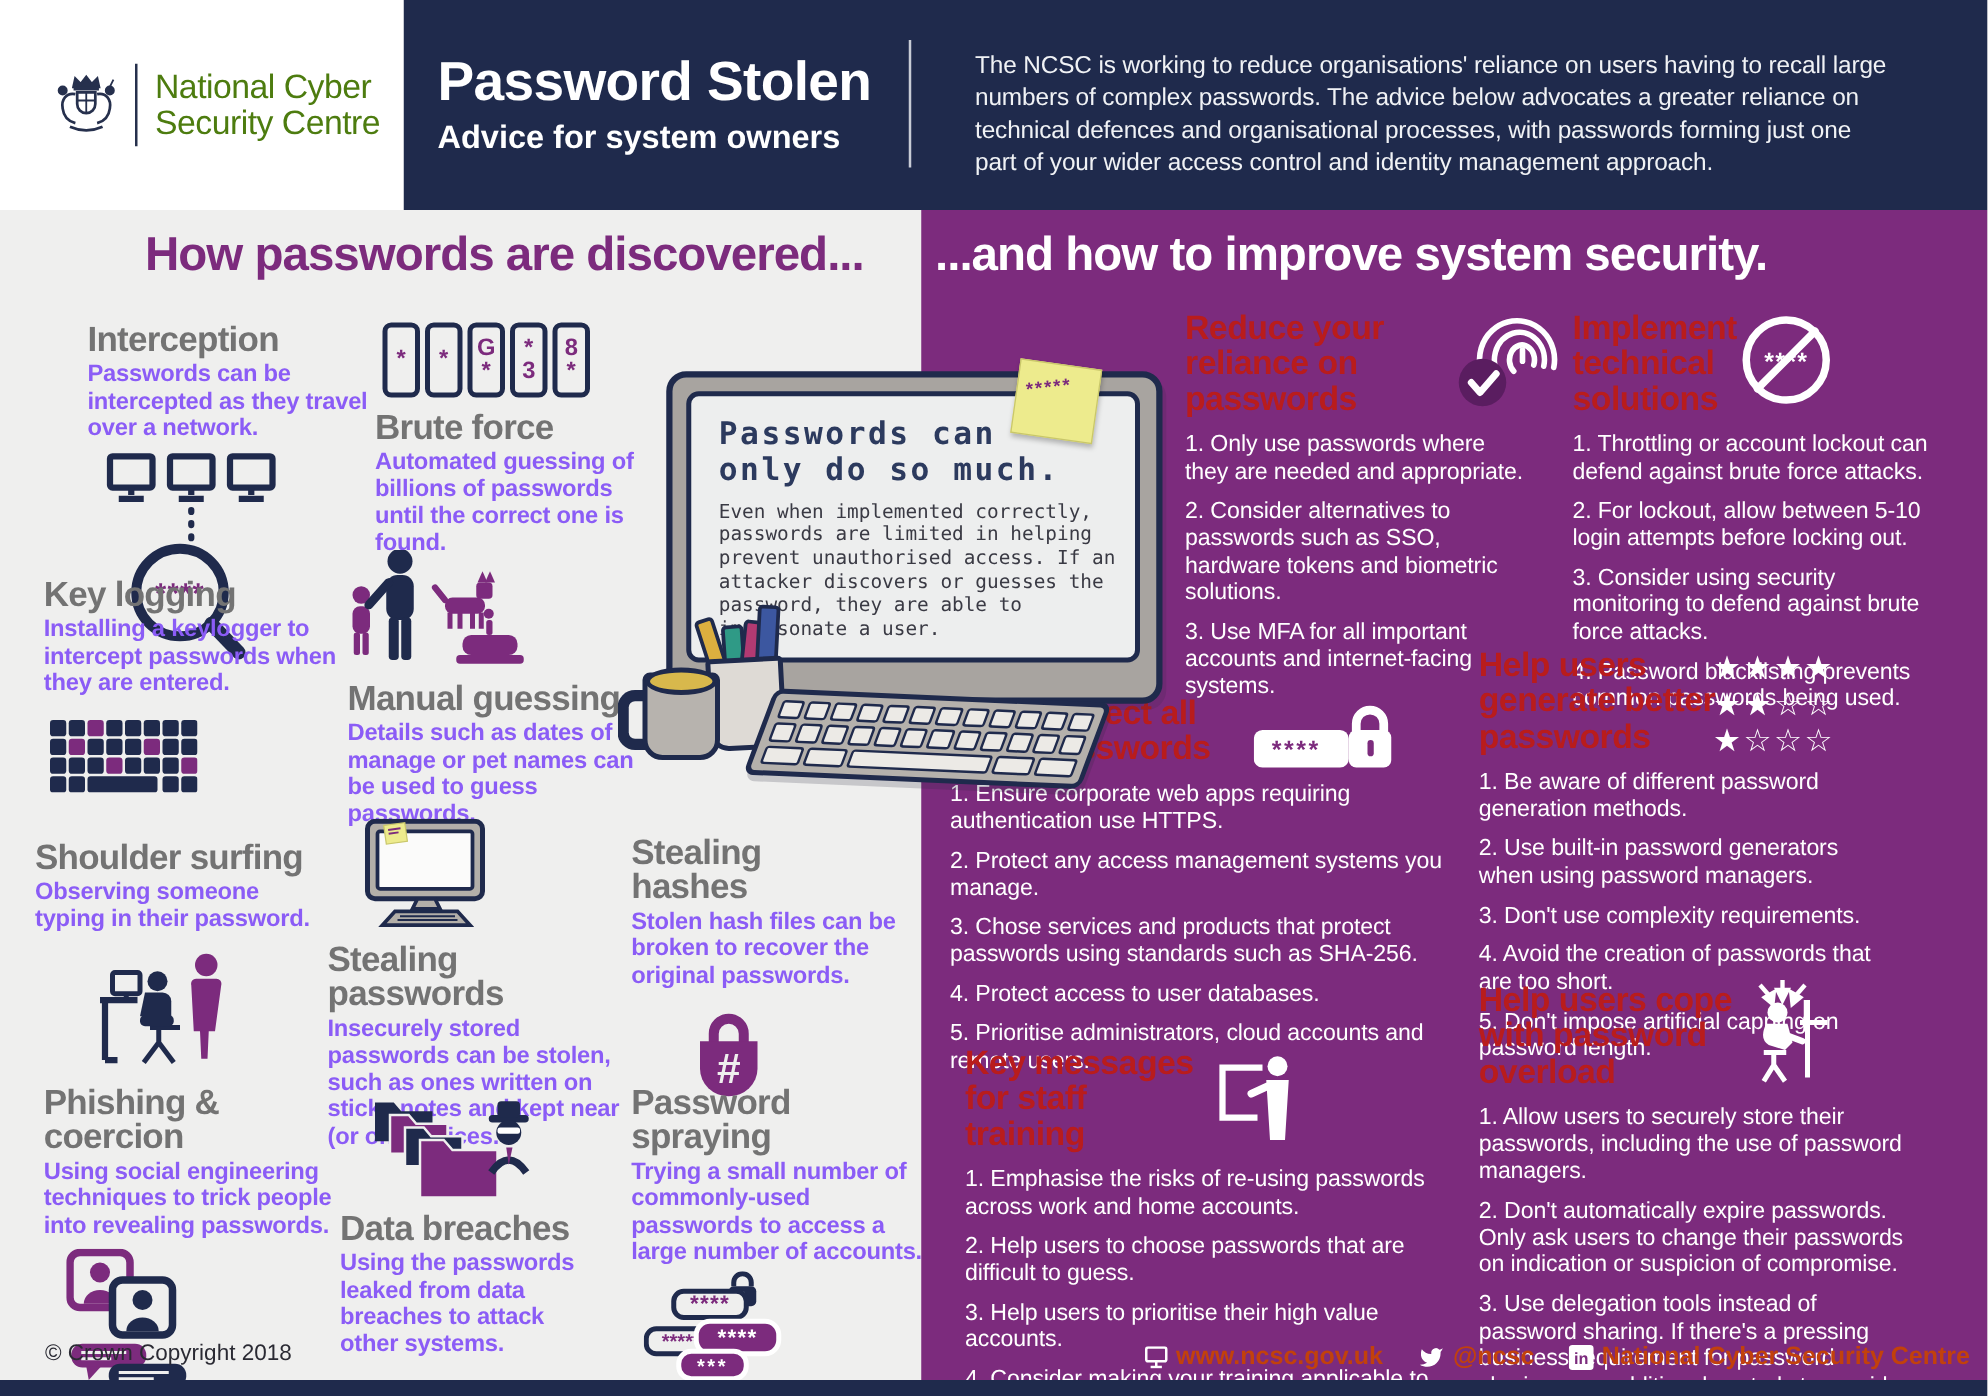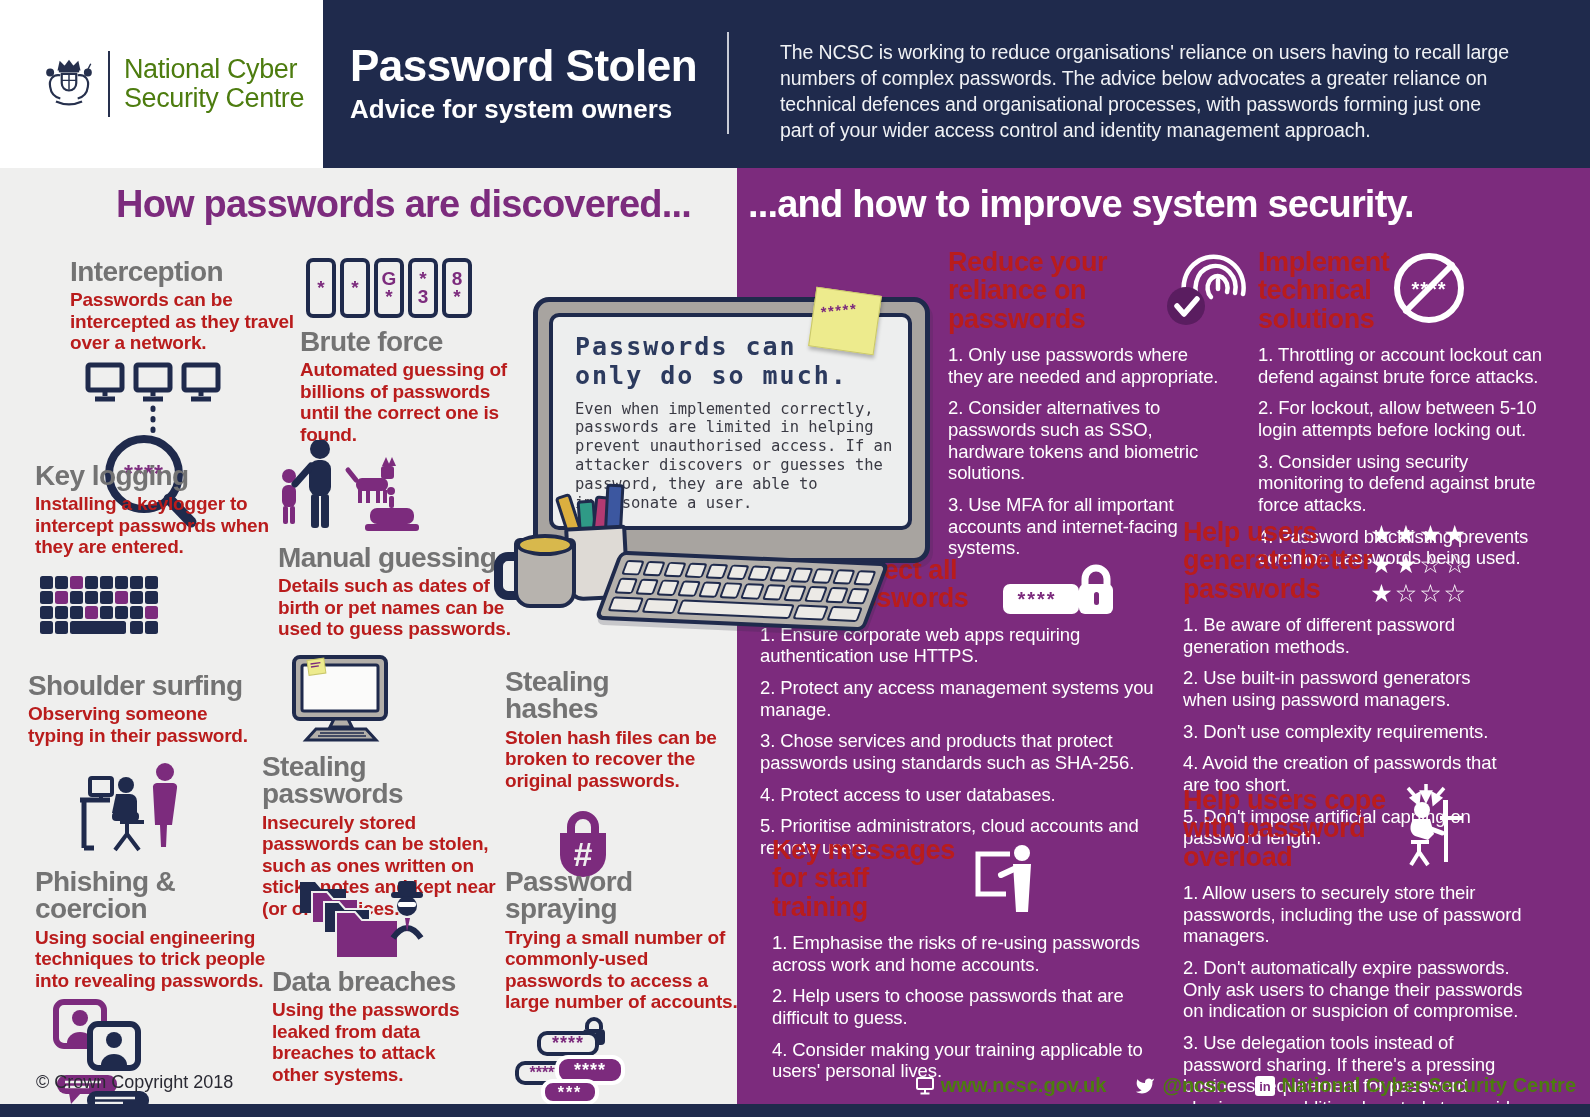--- a/index.html
+++ b/index.html
@@ -22,21 +22,21 @@
   .hdr-divider{position:absolute;left:727px;top:32px;width:2px;height:102px;background:#c8ccd6;}
   .hdr-intro{position:absolute;left:780px;top:40px;width:735px;color:#f0f2f5;
              font-size:19.5px;line-height:1.33;letter-spacing:-0.1px;}
   
   .left-heading{position:absolute;left:0;top:183px;width:737px;box-sizing:border-box;padding-left:70px;
                 text-align:center;color:#7c2b7d;font-size:38px;font-weight:bold;letter-spacing:-0.8px;}
   .right-heading{position:absolute;left:748px;top:183px;color:#fff;font-size:38px;font-weight:bold;letter-spacing:-0.8px;}
   
   .threat{position:absolute;}
   .threat h3{margin:0;font-size:28px;font-weight:bold;color:#737373;line-height:0.98;letter-spacing:-0.6px;}
-  .threat p{margin:4px 0 0;font-size:19px;font-weight:bold;color:#b91c1c;line-height:1.13;letter-spacing:-0.2px;}
+  .threat p{margin:4px 0 0;font-size:19px;font-weight:bold;color:#8b5cf6;line-height:1.13;letter-spacing:-0.2px;}
   .pre{white-space:pre-line;}
   .t-interception{left:70px;top:258px;width:240px;}
   .t-brute{left:300px;top:258px;width:230px;}
   .t-keylog{left:35px;top:462px;width:235px;}
   .t-manual{left:278px;top:440px;width:235px;}
   .t-shoulder{left:28px;top:672px;width:230px;}
   .t-stealpw{left:262px;top:655px;width:250px;}
   .t-hashes{left:505px;top:668px;width:215px;}
   .t-phish{left:35px;top:868px;width:240px;}
   .t-breach{left:272px;top:880px;width:205px;}
@@ -55,21 +55,21 @@
   .a-implement{left:1258px;top:248px;width:300px;}
   .a-protect{left:760px;top:556px;width:395px;}
   .a-generate{left:1183px;top:518px;width:330px;}
   .a-staff{left:772px;top:836px;width:385px;}
   .a-overload{left:1183px;top:786px;width:345px;}
   .advice .icon-abs{position:absolute;}
   .a-protect h3{margin-left:71px;width:180px;}
   .stars{position:absolute;right:45px;top:2px;color:#fff;font-size:25px;line-height:1.18;letter-spacing:2px;}
   
   .footer{position:absolute;top:1074px;right:14px;display:flex;gap:28px;align-items:center;
-          color:#4d7c0f;font-weight:bold;font-size:20px;}
+          color:#c2410c;font-weight:bold;font-size:20px;}
   .footer .fitem{display:flex;align-items:center;gap:6px;}
   .monitor{position:absolute;left:533px;top:297px;width:387px;height:256px;background:#a8a4a0;
            border:5px solid #1f2a4c;border-radius:16px;z-index:5;box-shadow:3px 5px 0 rgba(40,40,60,.15);}
   .screen{position:absolute;left:11px;top:11px;right:13px;bottom:28px;background:#edeeee;
           border:4px solid #1f2a4c;border-radius:10px;padding:16px 8px 0 22px;box-sizing:border-box;overflow:hidden;}
   .screen-title{font-family:"DejaVu Sans Mono",monospace;font-size:25px;color:#2c3a5e;
                 letter-spacing:2px;line-height:1.15;white-space:pre-line;font-weight:bold;}
   .screen-body{font-family:"DejaVu Sans Mono",monospace;font-size:15.5px;color:#3a3a44;
                line-height:1.22;margin-top:9px;}
   .stand{position:absolute;left:700px;top:548px;width:46px;height:18px;background:#a8a4a0;
@@ -235,21 +235,21 @@
     <path d="M78,40 L70,30" stroke="#7c2b7d" stroke-width="5" stroke-linecap="round" fill="none"></path>
     <g fill="#1f2a4c">
       <circle cx="42" cy="9" r="10"></circle>
         <rect x="31" y="20" width="22" height="36" rx="9"></rect>
         <rect x="33" y="54" width="8" height="34" rx="3"></rect>
         <rect x="43" y="54" width="8" height="34" rx="3"></rect>
     </g>
     <path d="M33,26 L17,44" stroke="#1f2a4c" stroke-width="7" stroke-linecap="round" fill="none"></path>
   </svg>
   <h3 class="pre">Manual guessing</h3>
-  <p>Details such as dates of birth or pet names can be used to guess passwords.</p>
+  <p>Details such as dates of manage or pet names can be used to guess passwords.</p>
 </div>
 
 <div class="threat t-shoulder">
   <h3 class="pre">Shoulder surfing</h3>
   <p>Observing someone typing in their password.</p>
   <svg width="120" height="95" viewBox="0 0 120 95" style="margin:14px 0 0 42px">
     <g fill="none" stroke="#1f2a4c" stroke-width="5">
       <path d="M10,40 h30 M14,40 v48 M14,88 h10"></path>
       <rect x="20" y="18" width="22" height="17" rx="2" stroke-width="4"></rect>
         <path d="M31,35 v5" stroke-width="4"></path>
@@ -426,20 +426,21 @@
     <path d="M40,12 H8 v40 h28" stroke="#fff" stroke-width="5" fill="none"></path>
     <circle cx="52" cy="11" r="8" fill="#fff"></circle>
     <path d="M43,22 h18 l-3,48 h-12 z" fill="#fff"></path>
     <path d="M44,27 l-13,6" stroke="#fff" stroke-width="6" stroke-linecap="round"></path>
   </svg>
   <h3>Key messages
 for staff
 training</h3>
   <p>1. Emphasise the risks of re-using passwords across work and home accounts.</p>
   <p>2. Help users to choose passwords that are difficult to guess.</p>
+  <p>3. Help users to prioritise their high value accounts.</p>
   <p>4. Consider making your training applicable to users' personal lives.</p>
 </div>
 
 <div class="advice a-overload">
   <svg class="icon-abs" style="right:62px;top:-4px" width="80" height="86" viewBox="0 0 80 86">
     <g stroke="#fff" stroke-width="3.5" fill="#fff">
       <path d="M40,2 v9"></path>
         <polygon points="36,10 44,10 40,18"></polygon>
       <path d="M22,6 l7,8"></path>
         <polygon points="26,16 33,12 32,21"></polygon>

